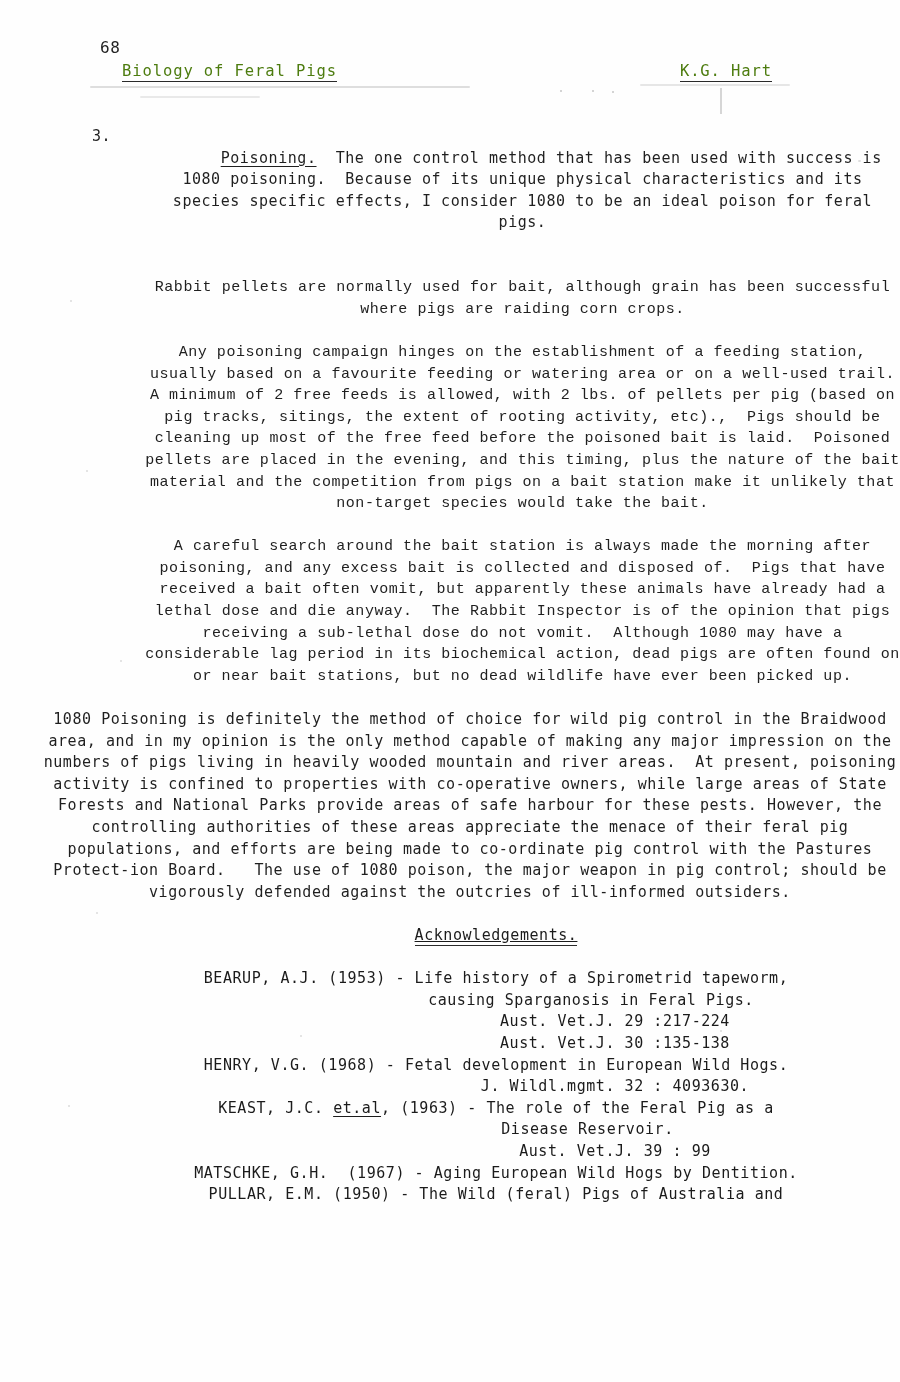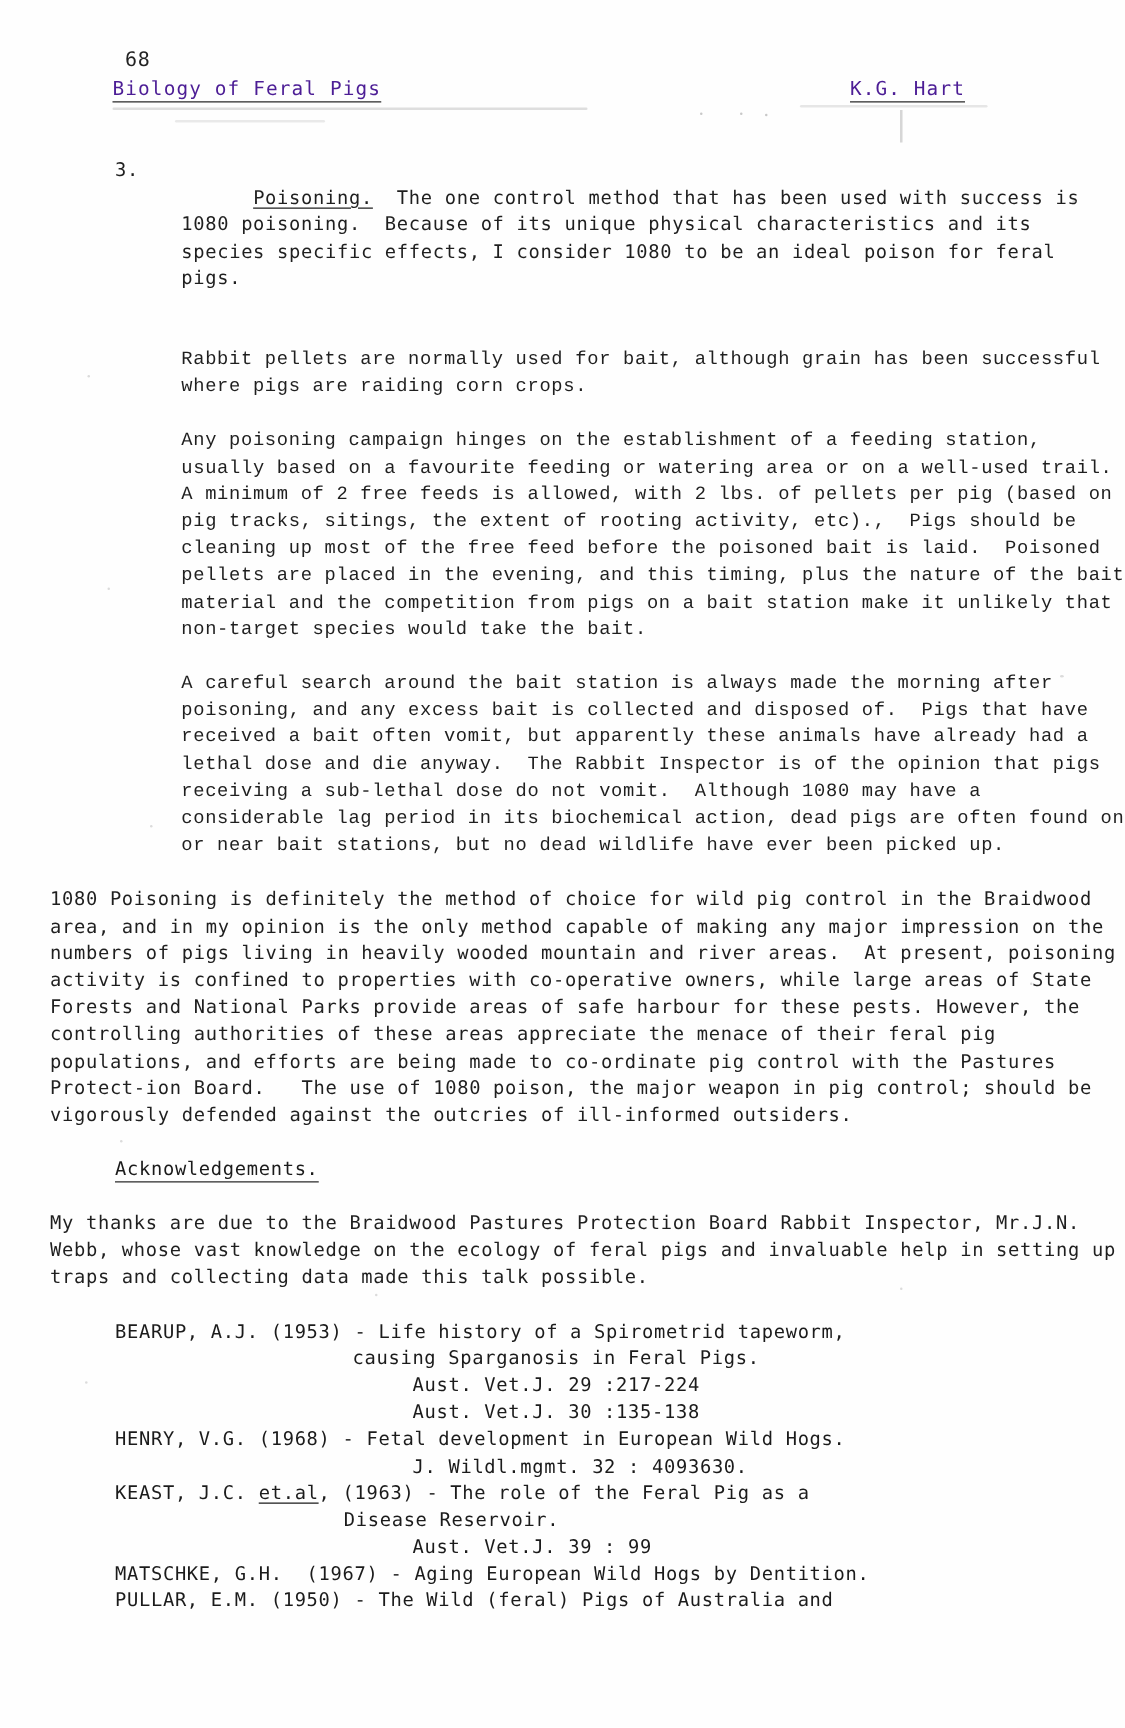--- a/index.html
+++ b/index.html
@@ -9,20 +9,21 @@
     background: #ffffff;
   }
   .page {
     position: relative;
     width: 900px;
     height: 1382px;
     background: #fefefe;
     overflow: hidden;
     font-family: "DejaVu Sans Mono", "Liberation Mono", monospace;
     color: #1b1b1b;
+    text-align: center;
   }
 
   
   .page-number {
     position: absolute;
     left: 100px;
     top: 38px;
     font-size: 16px;
     letter-spacing: 0.5px;
     color: #232323;
@@ -35,21 +36,22 @@
     display: flex;
     justify-content: space-between;
     align-items: baseline;
     font-size: 15.5px;
     letter-spacing: 0.9px;
   }
   .hdr-title, .hdr-author {
     border-bottom: 1.6px solid #2a2a2a;
     padding-bottom: 1px;
     white-space: pre;
-    color: #4c1d95;
+    color: #4d7c0f;
+    margin-left: 32px;
   }
   .hdr-author { margin-right: 18px; }
 
   
   .smudge {
     position: absolute;
     background: #b9b9b9;
     opacity: .45;
     height: 2px;
     border-radius: 1px;
@@ -119,20 +121,21 @@
     font-size: 15px;
     line-height: 21.6px;
     letter-spacing: 0.55px;
     margin-bottom: 21.6px;
     display: block;
   }
   .section-head span.lbl {
     border-bottom: 1.5px solid #2b2b2b;
     padding-bottom: 1px;
     white-space: pre;
+    text-decoration: underline;
   }
 
   
   .ref-list {
     margin-left: 92px;
     font-size: 15px;
     line-height: 21.6px;
     letter-spacing: 0.55px;
   }
   .ref-entry { margin-bottom: 0; }
@@ -180,21 +183,20 @@
 
     <div class="para indented">Any poisoning campaign hinges on the establishment of a feeding station, usually based on a favourite feeding or watering area or on a well-used trail.  A minimum of 2 free feeds is allowed, with 2 lbs. of pellets per pig (based on pig tracks, sitings, the extent of rooting activity, etc).,  Pigs should be cleaning up most of the free feed before the poisoned bait is laid.  Poisoned pellets are placed in the evening, and this timing, plus the nature of the bait material and the competition from pigs on a bait station make it unlikely that non-target species would take the bait.</div>
 
     <div class="para indented">A careful search around the bait station is always made the morning after poisoning, and any excess bait is collected and disposed of.  Pigs that have received a bait often vomit, but apparently these animals have already had a lethal dose and die anyway.  The Rabbit Inspector is of the opinion that pigs receiving a sub-lethal dose do not vomit.  Although 1080 may have a considerable lag period in its biochemical action, dead pigs are often found on or near bait stations, but no dead wildlife have ever been picked up.</div>
 
     <div class="para flush">1080 Poisoning is definitely the method of choice for wild pig control in the Braidwood area, and in my opinion is the only method capable of making any major impression on the numbers of pigs living in heavily wooded mountain and river areas.  At present, poisoning activity is confined to properties with co-operative owners, while large areas of State Forests and National Parks provide areas of safe harbour for these pests. However, the controlling authorities of these areas appreciate the menace of their feral pig populations, and efforts are being made to co-ordinate pig control with the Pastures Protect-ion Board.   The use of 1080 poison, the major weapon in pig control; should be vigorously defended against the outcries of ill-informed outsiders.</div>
 
     <div class="section-head">
       <span class="lbl">Acknowledgements.</span>
     </div>
-    <div class="para flush">My thanks are due to the Braidwood Pastures Protection Board Rabbit Inspector, Mr.J.N. Webb, whose vast knowledge on the ecology of feral pigs and invaluable help in setting up traps and collecting data made this talk possible.</div>
 
 
     <div class="ref-list">
 
       <div class="ref-entry">
         <span class="ref-line">BEARUP, A.J. (1953) - Life history of a Spirometrid tapeworm,</span>
         <span class="ref-line i1">causing Sparganosis in Feral Pigs.</span>
         <span class="ref-line i2">Aust. Vet.J. 29 :217-224</span>
       </div>
 

